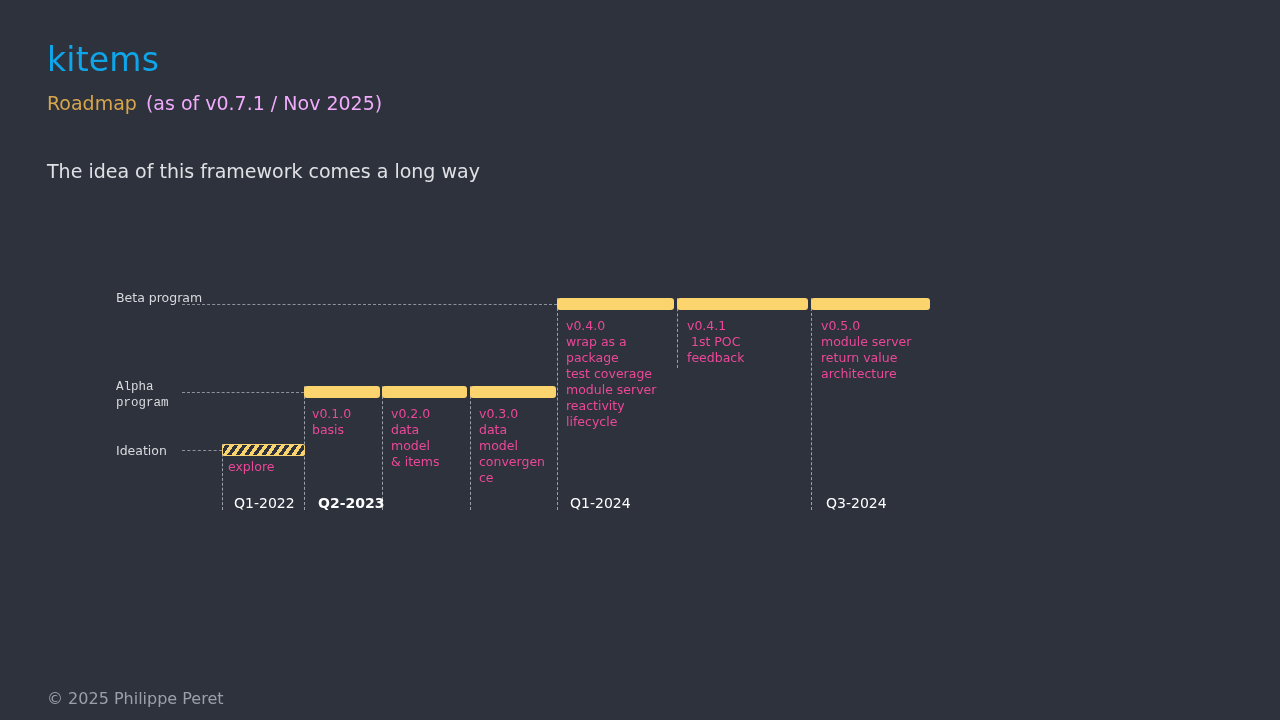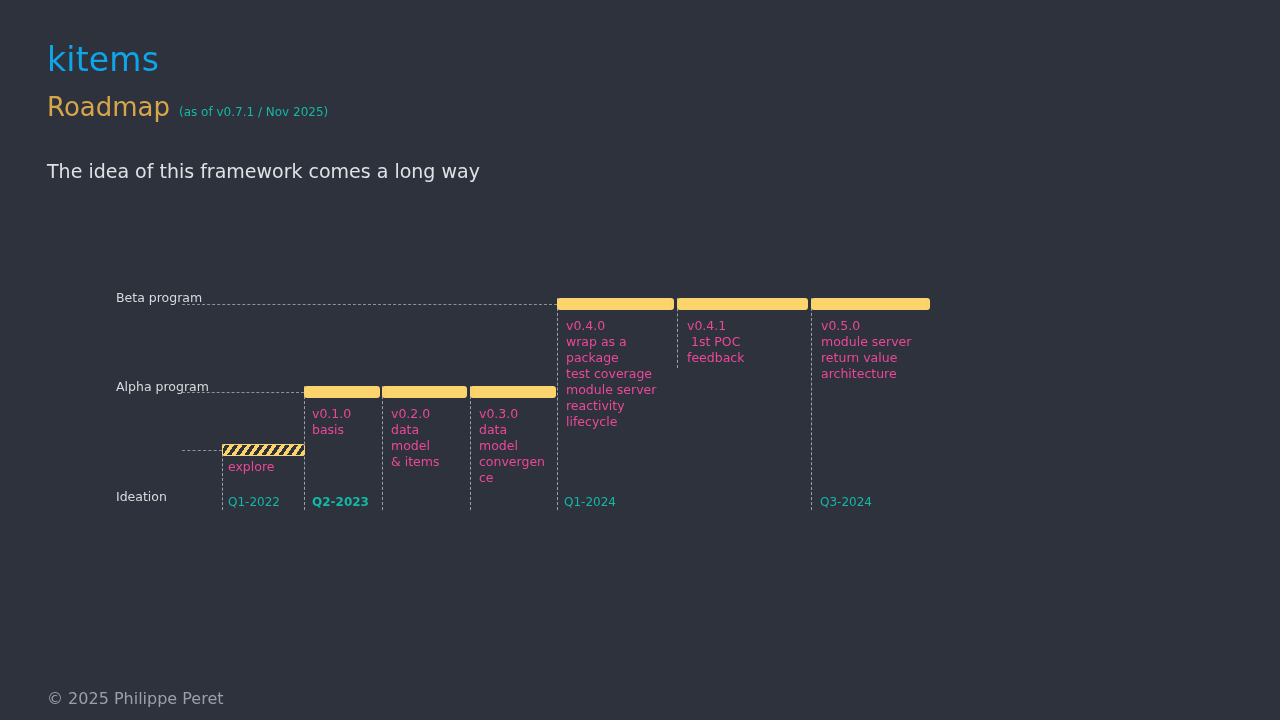--- a/index.html
+++ b/index.html
@@ -29,27 +29,27 @@
   }
   .subtitle-row {
     position: absolute;
     left: 47px;
     top: 94px;
     display: flex;
     align-items: baseline;
     gap: 9px;
   }
   .subtitle-main {
-    font-size: 26px;
+    font-size: 19px;
     color: #d7a64b;
     line-height: 1;
   }
   .subtitle-note {
-    font-size: 12px;
-    color: #14b8a6;
+    font-size: 19px;
+    color: #f0abfc;
     line-height: 1;
   }
   .lead-text {
     position: absolute;
     left: 47px;
     top: 160px;
     font-size: 19px;
     color: #dfe1e5;
     line-height: 1.2;
   }
@@ -110,44 +110,45 @@
   }
   .milestone {
     position: absolute;
     font-size: 12.5px;
     color: #ec4899;
     line-height: 1.28;
     white-space: pre-line;
   }
   .quarter {
     position: absolute;
-    font-size: 12px;
-    color: #14b8a6;
-    line-height: 1;
+    font-size: 14px;
+    color: #ffffff;
+    line-height: 1;
+    margin-left: 6px;
   }
 </style>
 </head>
 <body>
 
 <div class="slide-title">kitems</div>
 
 <div class="subtitle-row">
   <span class="subtitle-main">Roadmap</span>
   <span class="subtitle-note">(as of v0.7.1 / Nov 2025)</span>
 </div>
 
 <div class="lead-text">The idea of this framework comes a long way</div>
 
 <div class="chart">
 
   <div class="row-label" style="top:290px;">Beta
 program</div>
-  <div class="row-label" style="top:379px;">Alpha
+  <div class="row-label" style="top:379px;font-family:Liberation Mono, monospace;">Alpha
 program</div>
-  <div class="row-label" style="top:443px;margin-top:46px;">Ideation</div>
+  <div class="row-label" style="top:443px;">Ideation</div>
 
   <div class="leader" style="left:170px; top:304px; width:375px;"></div>
   <div class="leader" style="left:170px; top:392px; width:122px;"></div>
   <div class="leader" style="left:170px; top:450px; width:40px;"></div>
 
   <div class="vline" style="left:210px; top:444px; height:66px;"></div>
   <div class="vline" style="left:292px; top:386px; height:124px;"></div>
   <div class="vline" style="left:370px; top:386px; height:124px;"></div>
   <div class="vline" style="left:458px; top:386px; height:124px;"></div>
   <div class="vline" style="left:545px; top:298px; height:212px;"></div>

